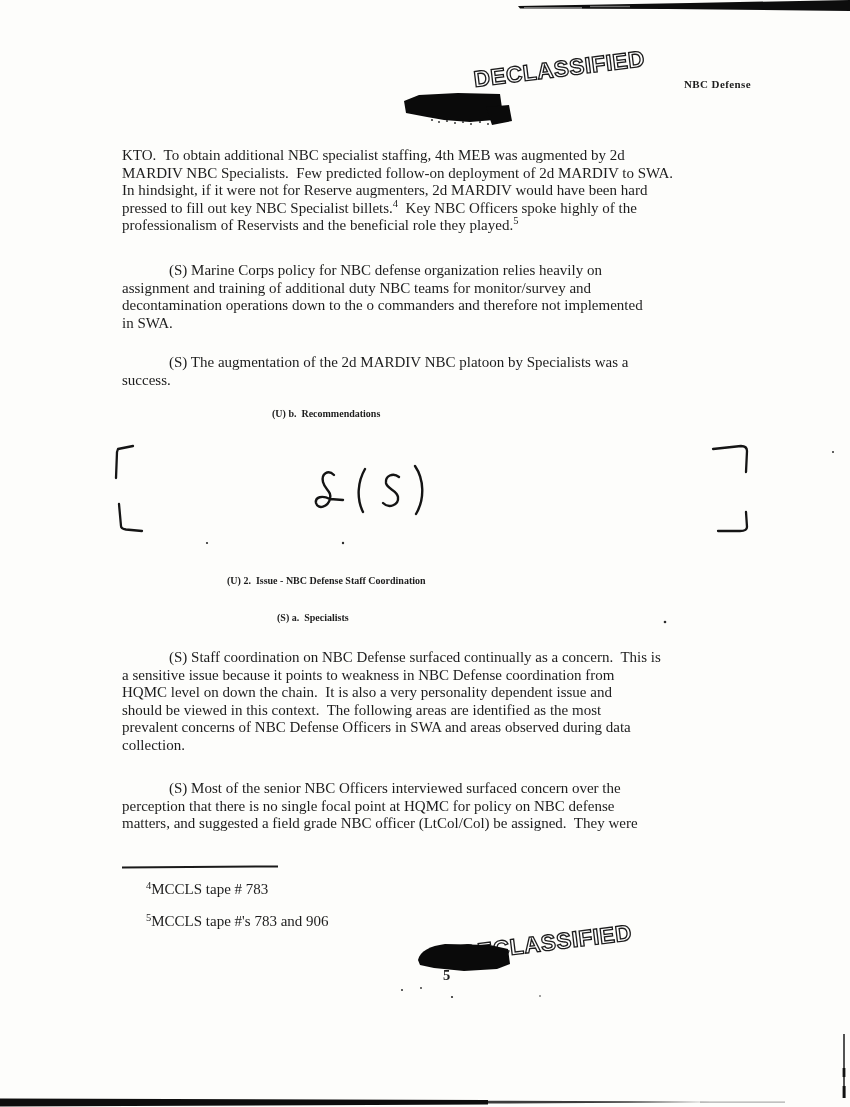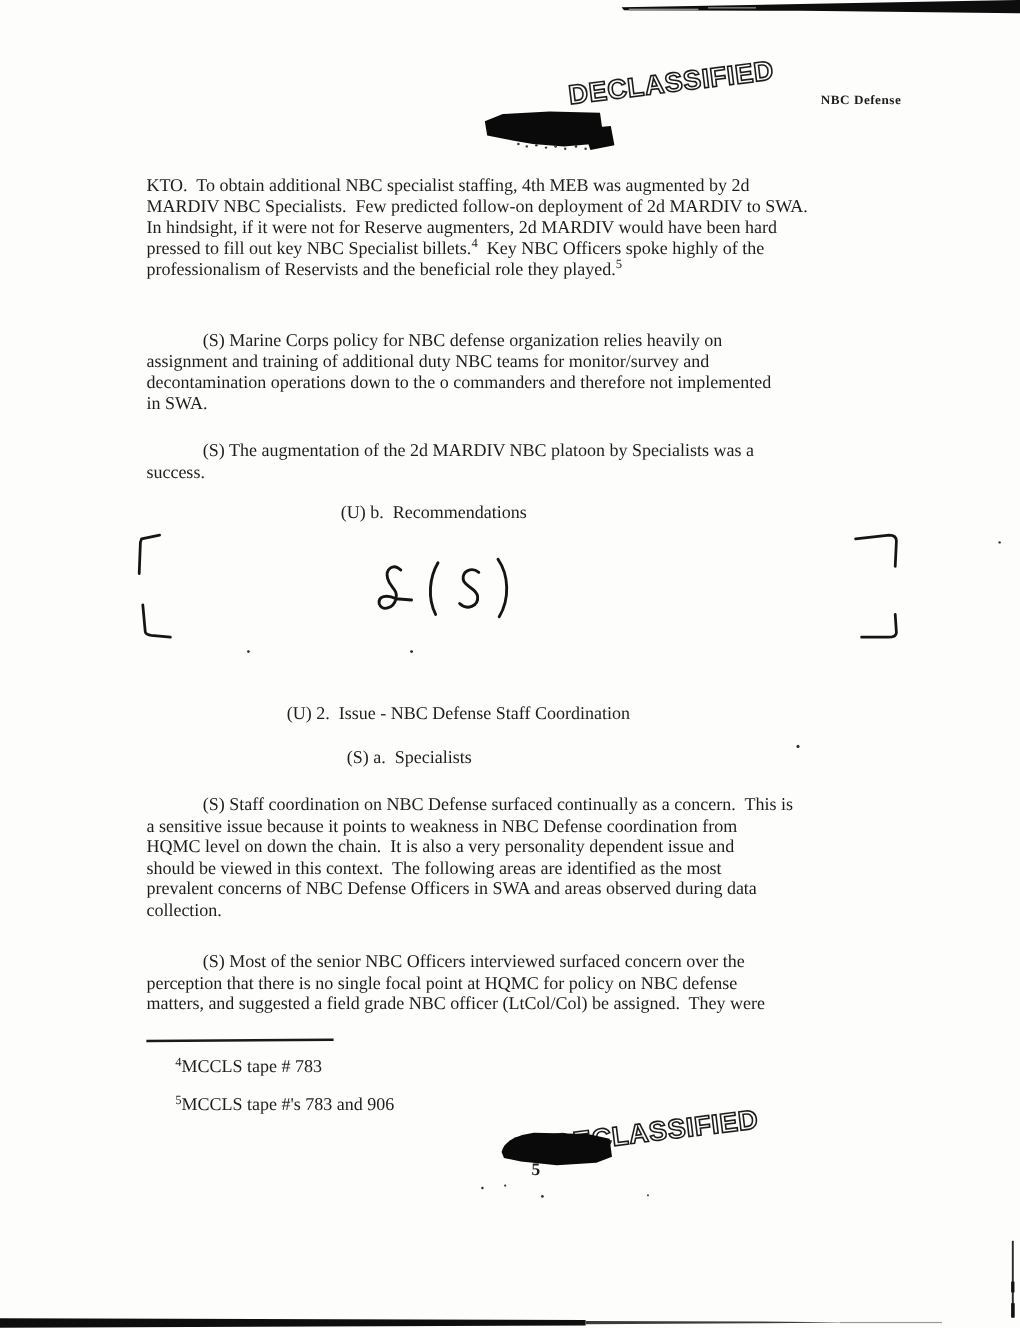--- a/index.html
+++ b/index.html
@@ -5,23 +5,23 @@
   html,body { margin:0; padding:0; }
   body {
     width:850px; height:1107px; position:relative; overflow:hidden;
     background:#fdfdfb; color:#1d1d1d;
     font-family:"Liberation Serif", serif;
   }
   .para {
     position:absolute; left:122px; width:690px; margin:0;
     font-size:15px; line-height:17.6px; white-space:pre-wrap;
   }
-  .indent { text-indent:47px;margin-top:14px; }
+  .indent { text-indent:47px; }
   .heading {
-    position:absolute; font-size:15px; white-space:pre; margin:12px;
+    position:absolute; font-size:10px; white-space:pre; margin:0;font-weight:bold;
   }
   sup.fnref { font-size:10.5px; line-height:0; vertical-align:6px; }
   .doc-label {
     position:absolute; left:684px; top:78px; font-size:11px;
     letter-spacing:0.4px; font-weight:700; transform:scaleY(0.96);
   }
   .stamp {
     position:absolute; z-index:2;
     font-family:"Liberation Sans", sans-serif; font-weight:700;
     font-size:22.5px; letter-spacing:0.6px;

